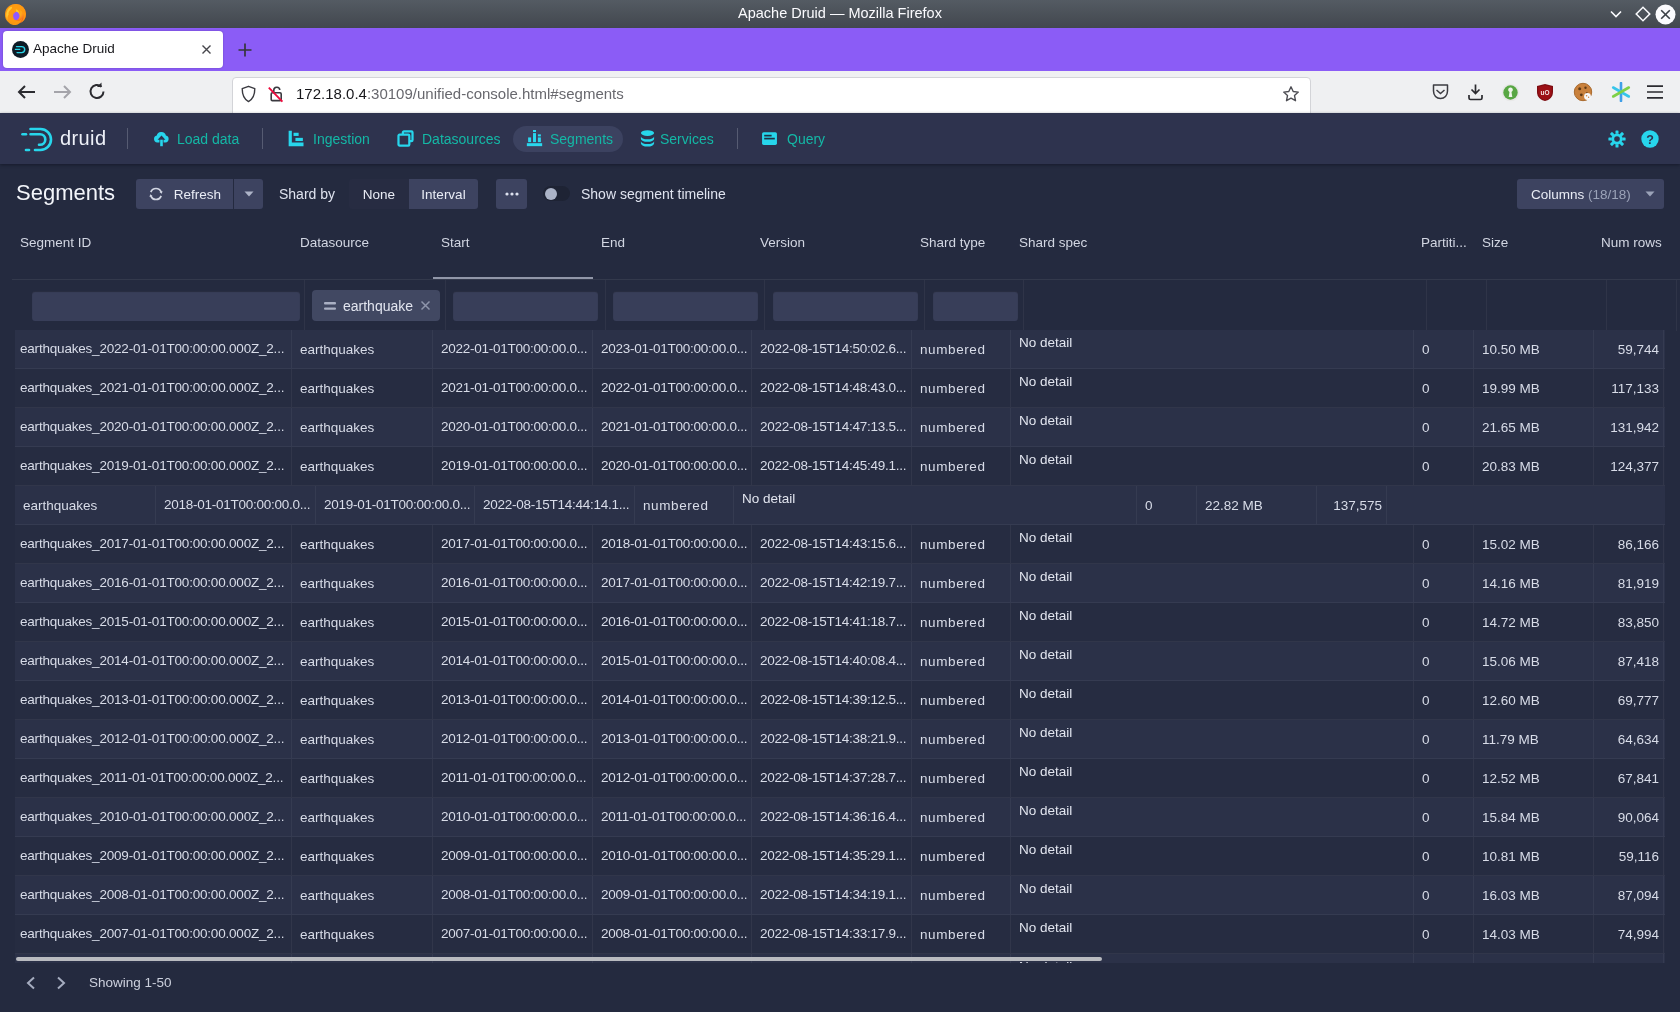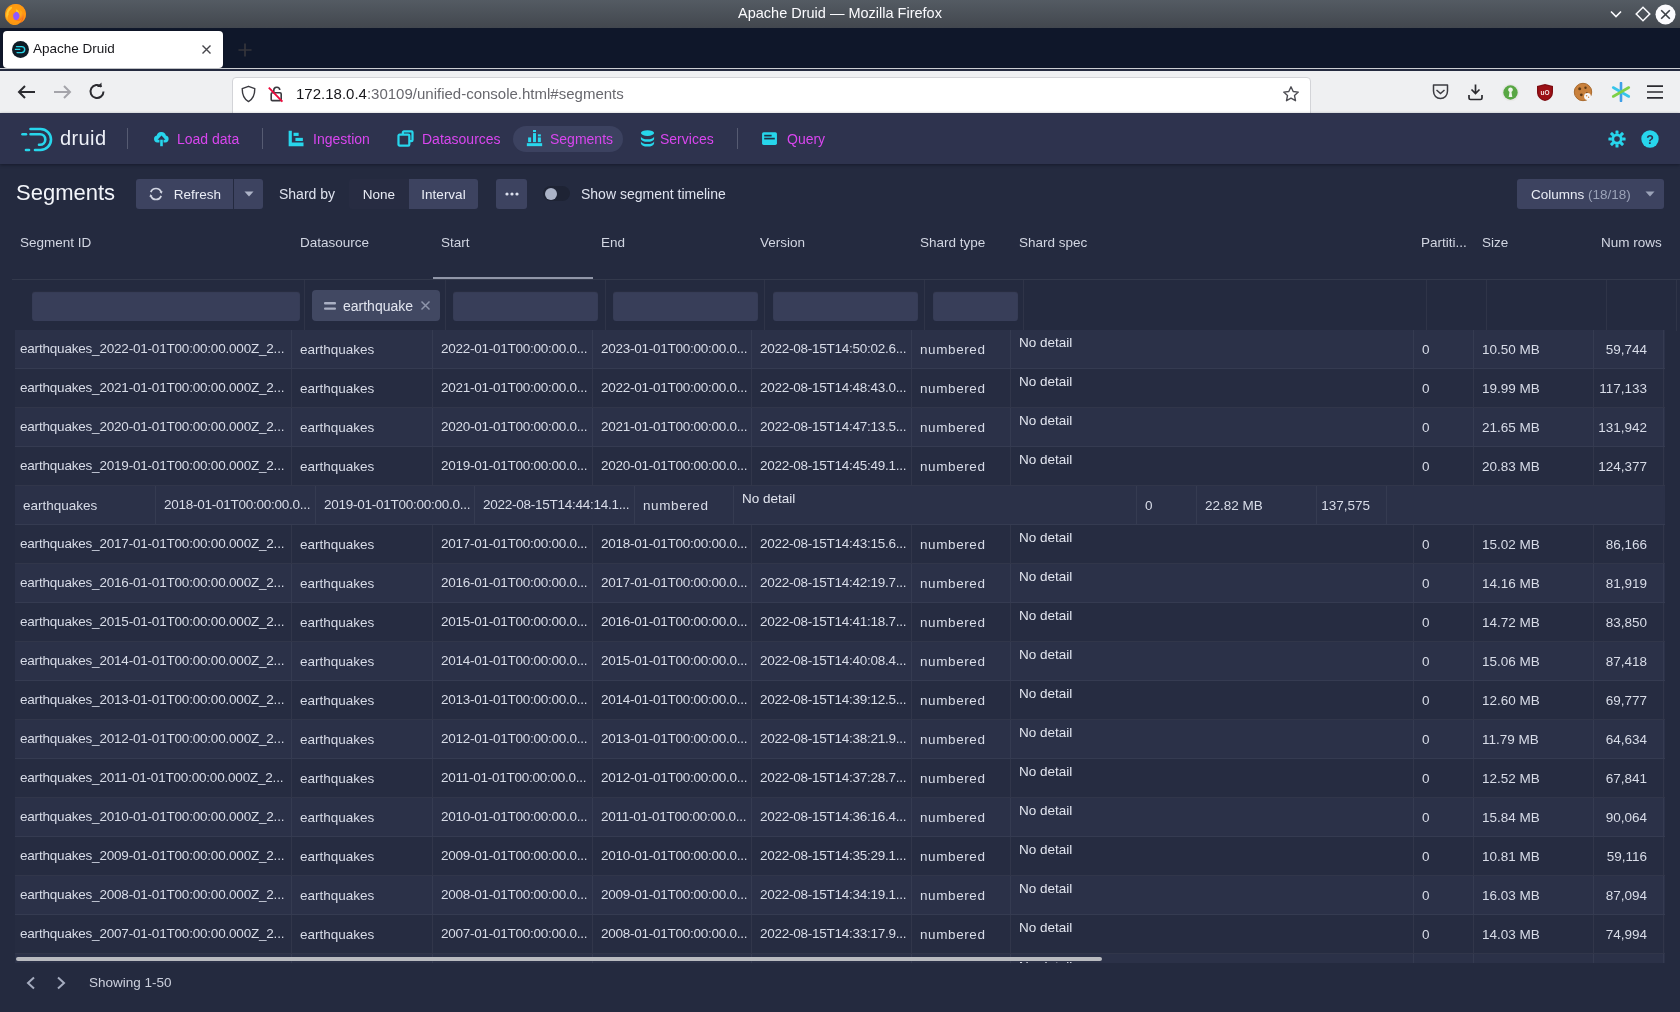--- a/index.html
+++ b/index.html
@@ -5,36 +5,36 @@
   * { margin:0; padding:0; box-sizing:border-box; }
   html,body { width:1680px; height:1012px; overflow:hidden; }
   body { font-family:"Liberation Sans", sans-serif; position:relative; background:#242a3f; }
   .abs { position:absolute; }
 
   
   #titlebar { left:0; top:0; width:1680px; height:28px;
     background:linear-gradient(#545b63,#42474e); color:#fbfbfe; }
   #titlebar .title { position:absolute; left:0; right:0; top:5px; text-align:center;
     font-size:14.5px; color:#fbfbfe; }
-  #tabbar { left:0; top:28px; width:1680px; height:41px; background:#0f172a;
+  #tabbar { left:0; top:28px; width:1680px; height:49px; background:#8b5cf6;
     border-bottom:1px solid #ccced2; }
   #activetab { left:3px; top:3px; width:220px; height:37px; background:#ffffff;
     border-radius:4px; box-shadow:0 0 2px rgba(0,0,0,.25); position:absolute; }
   #activetab .tabtitle { position:absolute; left:30px; top:10px; font-size:13.5px; color:#16161a; }
   #urlbar { left:0; top:71px; width:1680px; height:42px; background:#eff0f2; }
   #urlfield { position:absolute; left:232px; top:6px; width:1079px; height:40px;
     background:#ffffff; border:1px solid #d3d4d8; border-radius:4px; }
   #urltext { position:absolute; left:63px; top:7px; font-size:15px; color:#68686e; white-space:nowrap; }
   #urltext b { font-weight:normal; color:#17171b; }
 
   
   #dnav { left:0; top:113px; width:1680px; height:51px; background:#2e334e;
     box-shadow:0 1px 3px rgba(10,12,25,.5); z-index:5; }
   .navitem { position:absolute; top:0; height:51px; display:flex; align-items:center;
-    color:#d946ef; font-size:14px; }
+    color:#14b8a6; font-size:14px; }
   .navsep { position:absolute; top:15px; width:1px; height:21px; background:#565b72; }
   #segpill { position:absolute; left:513px; top:13px; width:110px; height:26px;
     background:#3c4260; border-radius:13px; }
 
   #vheader { left:0; top:164px; width:1680px; height:60px; background:#242a3f; }
   #vtitle { position:absolute; left:16px; top:16px; font-size:22px; color:#f3f5fa; }
   .btn { position:absolute; top:15px; height:30px; background:#3d4360; border-radius:3px;
     color:#e9ecf5; font-size:13.5px; display:flex; align-items:center; justify-content:center; }
   .lbl { position:absolute; color:#dfe3ef; font-size:15px; }
 
@@ -53,21 +53,21 @@
     white-space:nowrap; overflow:hidden; border-right:1px solid rgba(255,255,255,.05); flex:none; }
   .cell.ell { display:block; line-height:38px; }
   .c1 { width:277px; padding-left:5px; letter-spacing:-.2px; }
   .c2 { width:141px; }
   .c3, .c4, .c5 { width:160px; letter-spacing:-.25px; }
   .c4 { width:159px; }
   .c6 { width:99px; letter-spacing:.6px; }
   .c7 { width:403px; align-items:flex-start; padding-top:5px; color:#e2e5ef; }
   .c8 { width:60px; }
   .c9 { width:120px; }
-  .c10 { width:70px; justify-content:flex-end; padding-right:16px; }
+  .c10 { width:70px; justify-content:flex-end; padding-right:4px; }
 
   #pager { left:0; top:963px; width:1680px; height:49px; background:#242a3f; }
   #hscroll { position:absolute; left:16px; top:957px; width:1086px; height:4px;
     background:#b9bbc0; border-radius:2px; z-index:6; }
 </style>
 </head>
 <body>
 
 <div class="abs" id="titlebar">
   <svg style="position:absolute;left:5px;top:3px;" width="22" height="22" viewBox="0 0 22 22">

